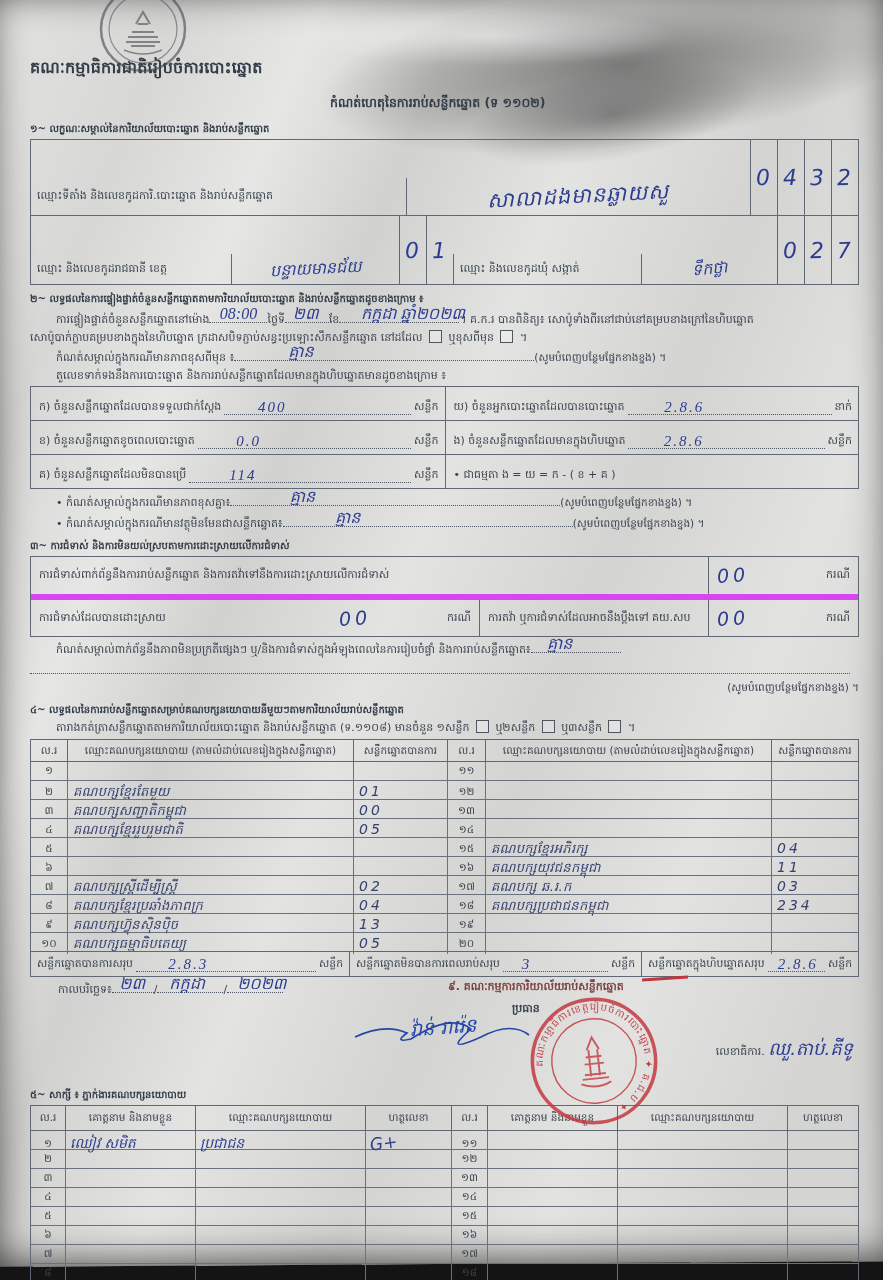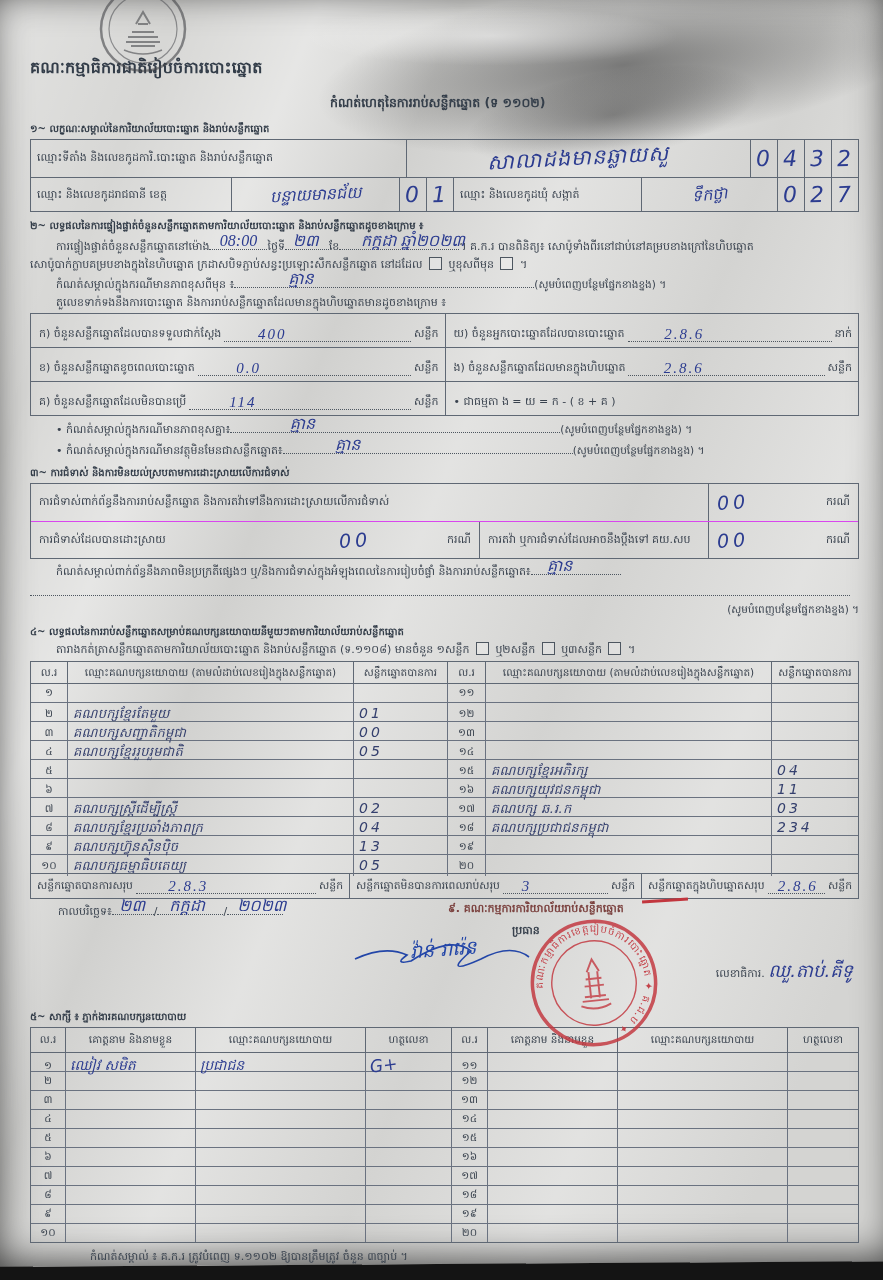--- a/index.html
+++ b/index.html
@@ -26,21 +26,21 @@
   .emblem{position:absolute;left:88px;top:-46px;opacity:.6;}
   .org{font-weight:bold;font-size:16px;color:#333d49;margin:0 0 14px 0;letter-spacing:.2px;}
   .title{font-weight:bold;font-size:12.5px;color:#343e4a;margin:0 0 8px 300px;}
   .shead{font-weight:bold;font-size:10px;color:#333d49;margin:6px 0 3px 0;}
 
   
   .t1{border:1.2px solid #5f6874;margin-bottom:5px;}
   .t1r{display:grid;align-items:stretch;}
   .t1r1{grid-template-columns:375px 1fr 108px;border-bottom:1px solid #5f6874;}
   .t1r2{grid-template-columns:200px 168px 54px 188px 1fr 81px;}
-  .t1c{padding:3px 6px;display:flex;align-items:center;}
+  .t1c{padding:3px 6px;display:flex;align-items:center;margin-top:38px;}
   .bl{border-left:1px solid #5f6874;}
   .codes{display:grid;height:100%;}
   .codes4{grid-template-columns:repeat(4,1fr);}
   .codes2{grid-template-columns:repeat(2,1fr);}
   .codes3{grid-template-columns:repeat(3,1fr);}
   .codebox{border-left:1px solid #5f6874;display:flex;align-items:center;justify-content:center;}
 
   .hw{font-style:italic;color:#2c3c90;}
   .hwbig{font-size:22px;letter-spacing:2px;transform:rotate(-2deg);}
   .hwname{font-size:21px;letter-spacing:1px;transform:rotate(-3deg);white-space:nowrap;}
@@ -63,21 +63,21 @@
   .srow{display:grid;grid-template-columns:1fr 1fr;border-bottom:1px solid #5f6874;}
   .srow:last-child{border-bottom:none;}
   .scell{display:flex;align-items:flex-end;padding:6px 6px 5px 8px;min-height:22px;}
   .scell.rgt{border-left:1px solid #5f6874;}
   .scell .grow{flex:1;margin:0 3px;}
   .unit{white-space:nowrap;}
 
   
   .t3{border:1.2px solid #5f6874;margin-bottom:2px;}
   .t3r{display:grid;}
-  .t3r1{grid-template-columns:1fr 150px;border-bottom:1px solid #d946ef;gap:16px;}
+  .t3r1{grid-template-columns:1fr 150px;border-bottom:6px solid #d946ef;gap:16px;}
   .t3r2{grid-template-columns:300px 148px 1fr 150px;}
   .t3c{padding:4px 8px;display:flex;align-items:center;}
   .vu{justify-content:space-between;}
   .hwcase{font-size:19px;letter-spacing:4px;color:#2c3c90;transform:rotate(-4deg);}
 
   
   .pt{border:1.2px solid #5f6874;margin-top:2px;}
   .pthead{display:grid;grid-template-columns:36px 286px 94px 38px 286px 1fr;border-bottom:1px solid #5f6874;}
   .pthc{padding:3px 4px;text-align:center;font-size:10.5px;display:flex;align-items:center;justify-content:center;border-left:1px solid #5f6874;}
   .pthc:first-child{border-left:none;}

